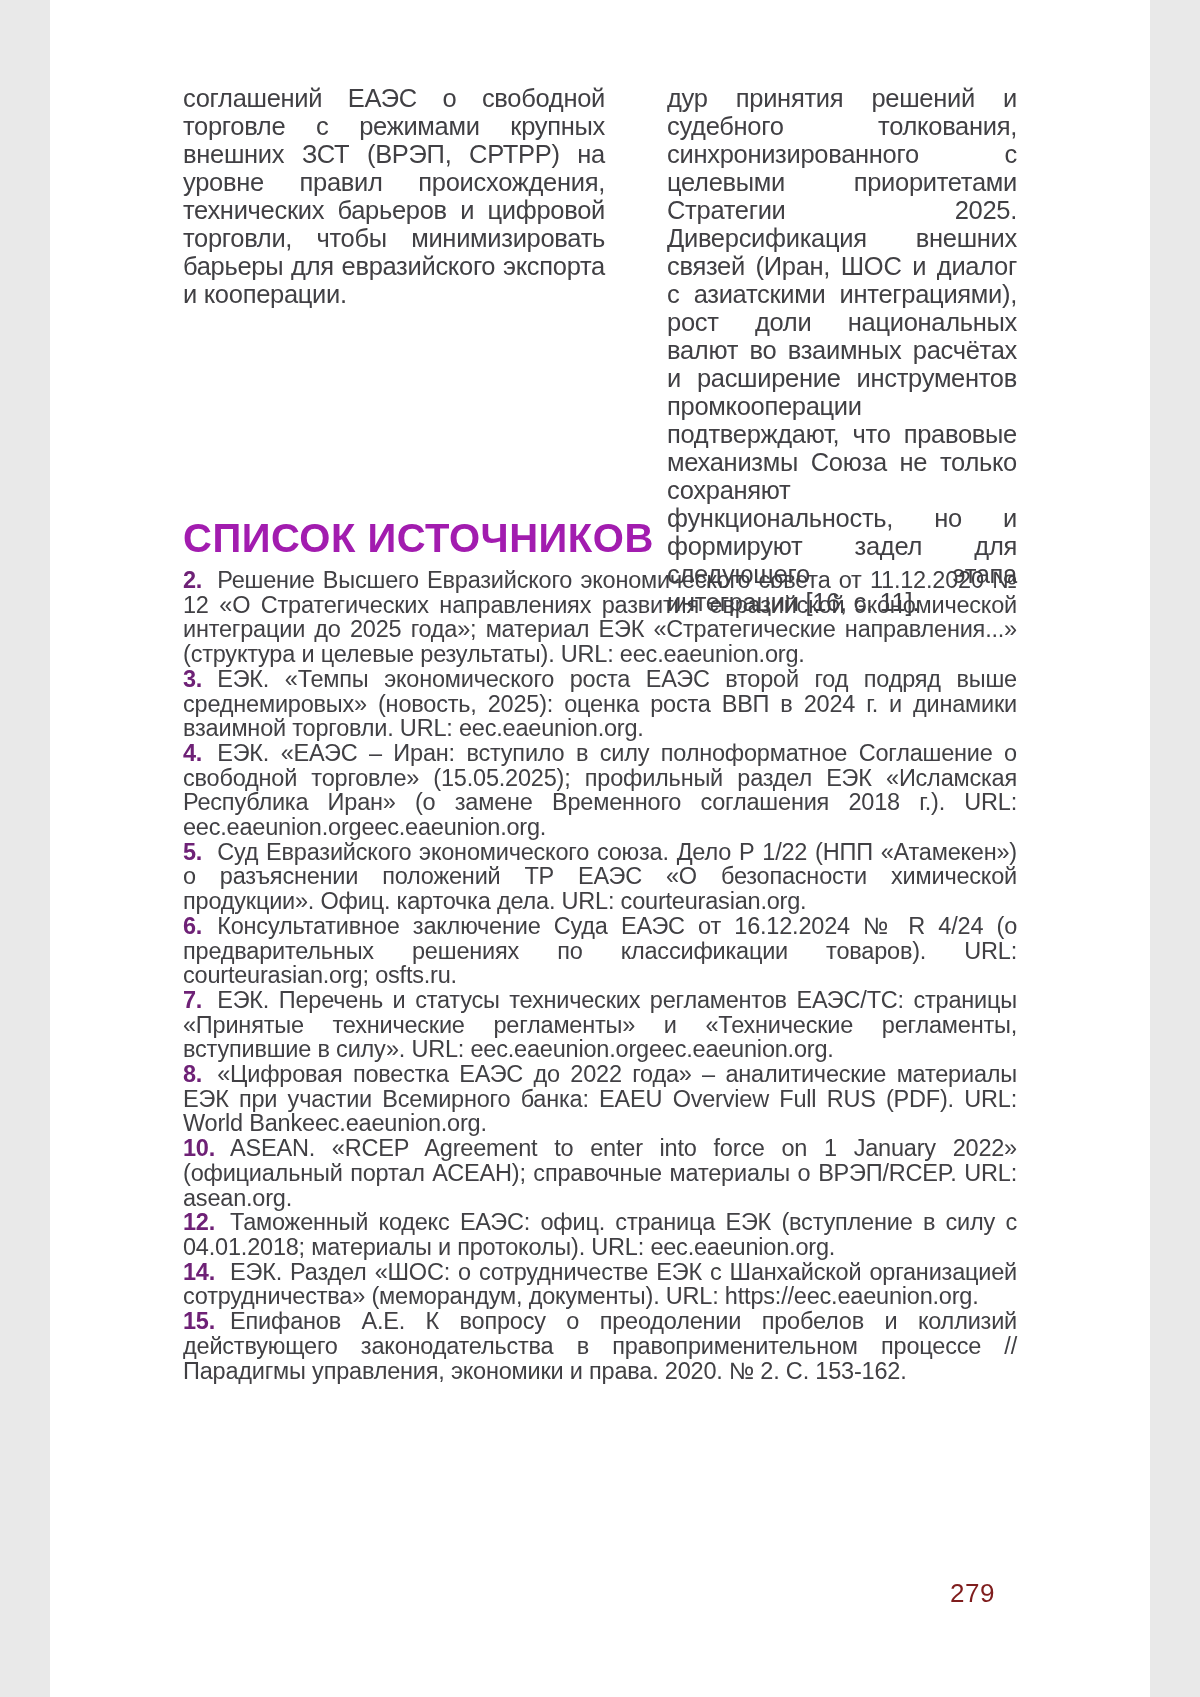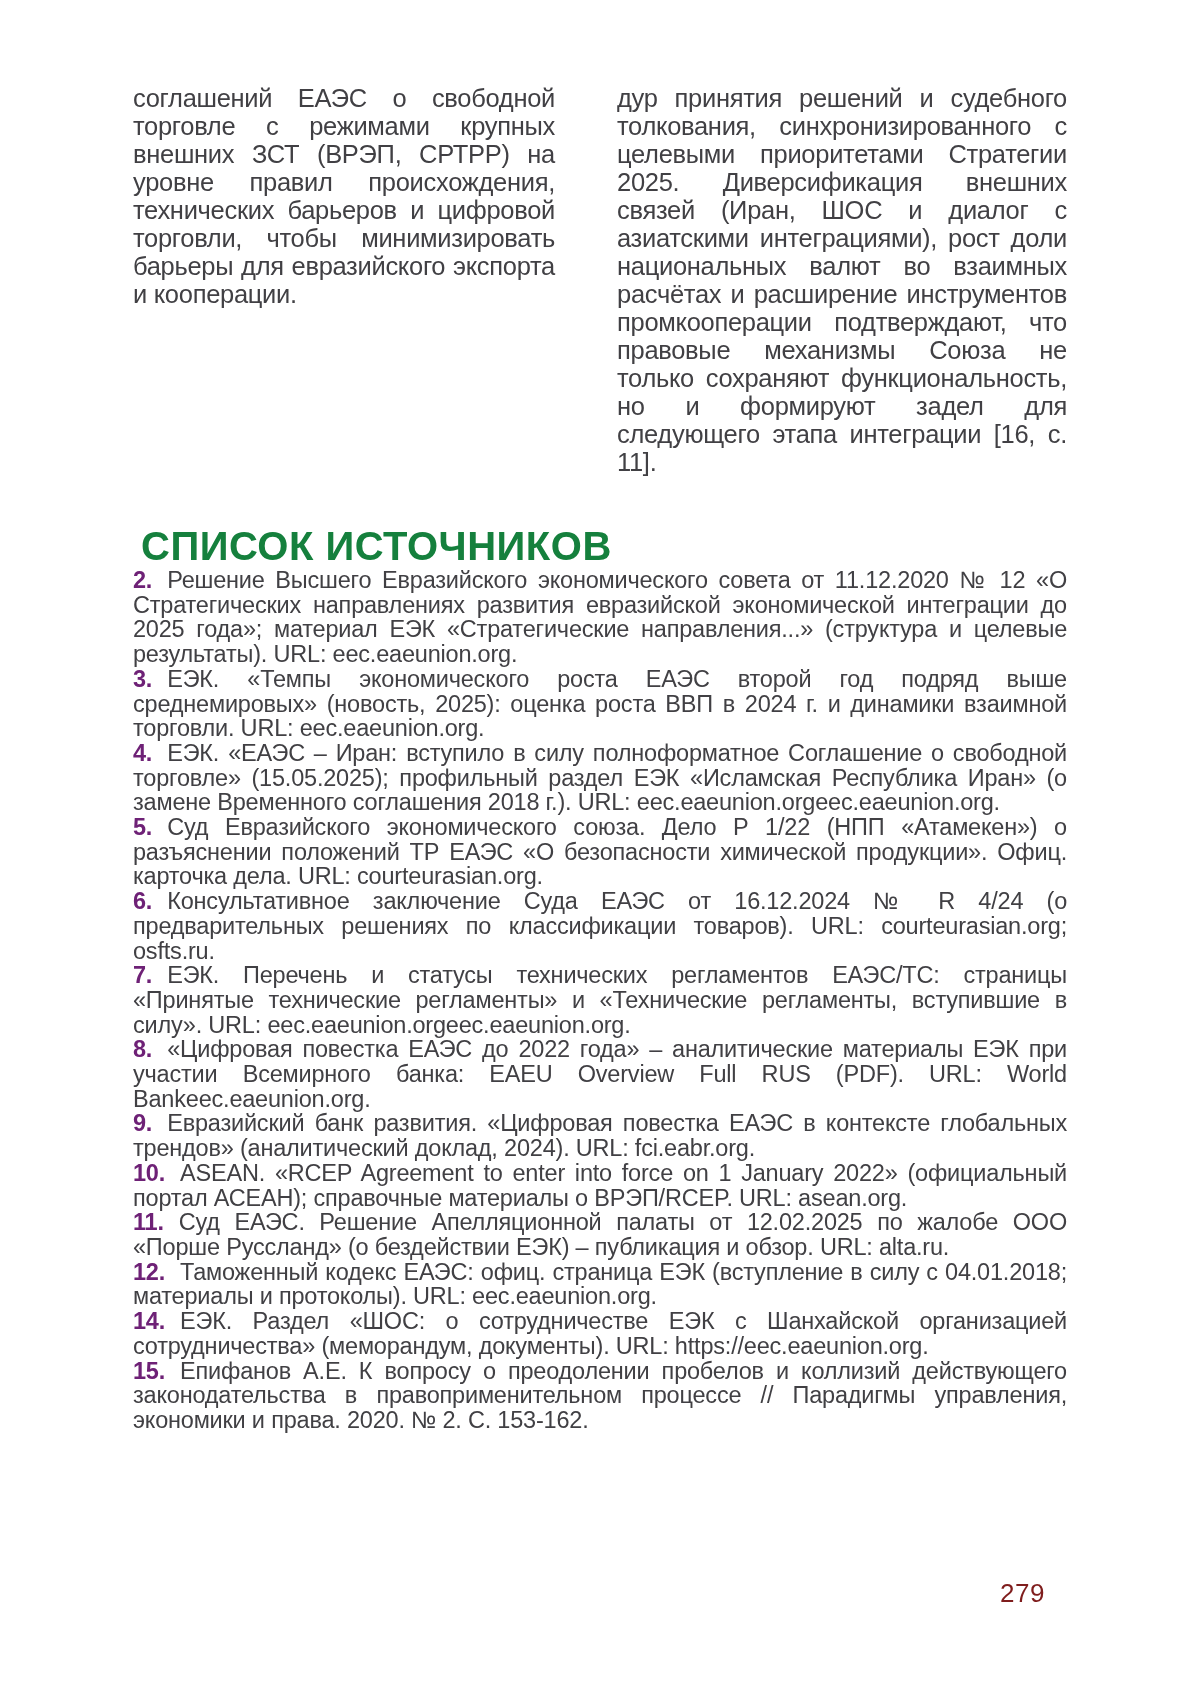--- a/index.html
+++ b/index.html
@@ -1,18 +1,18 @@
 <!DOCTYPE html>
 <html lang="ru"><head>
 <meta charset="utf-8">
 <style>
   html,body { margin:0; padding:0; background:#e9e9e9; }
   .page {
     position:relative;
-    width:1200px; height:1697px;
+    width:1100px; height:1697px;
     margin:0 auto;
     background:#ffffff;
     font-family:"Liberation Sans", sans-serif;
     color:#414044;
     box-sizing:border-box;
     overflow:hidden;
   }
   .intro {
     position:absolute;
     top:84px; left:133px; right:133px;
@@ -26,26 +26,26 @@
     font-size:25.5px;
     line-height:28px;
     text-align:justify;
     letter-spacing:-0.3px;
     color:#414044;
   }
   .body-par.indent { text-indent:38px; }
   .sources-heading {
     position:absolute;
     top:516px; left:133px;
-    margin:8px;
+    margin:0;
     font-size:40px;
     line-height:44px;
     font-weight:800;
     letter-spacing:0.5px;
-    color:#15803d;
+    color:#a21caf;
   }
   .refs {
     position:absolute;
     top:568px; left:133px; right:133px;
   }
   .ref {
     margin:0;
     font-size:23.5px;
     line-height:24.7px;
     text-align:justify;
@@ -83,23 +83,21 @@
   <h1 class="sources-heading">СПИСОК ИСТОЧНИКОВ</h1>
 
   <div class="refs">
     <p class="ref"><b class="num">2.</b><span>Решение Высшего Евразийского экономического совета от 11.12.2020 № 12 «О Стратегических направлениях развития евразийской экономической интеграции до 2025 года»; материал ЕЭК «Стратегические направления...» (структура и целевые результаты). URL: eec.eaeunion.org.</span></p>
     <p class="ref"><b class="num">3.</b><span>ЕЭК. «Темпы экономического роста ЕАЭС второй год подряд выше среднемировых» (новость, 2025): оценка роста ВВП в 2024 г. и динамики взаимной торговли. URL: eec.eaeunion.org.</span></p>
     <p class="ref"><b class="num">4.</b><span>ЕЭК. «ЕАЭС – Иран: вступило в силу полноформатное Соглашение о свободной торговле» (15.05.2025); профильный раздел ЕЭК «Исламская Республика Иран» (о замене Временного соглашения 2018 г.). URL: eec.eaeunion.orgeec.eaeunion.org.</span></p>
     <p class="ref"><b class="num">5.</b><span>Суд Евразийского экономического союза. Дело Р 1/22 (НПП «Атамекен») о разъяснении положений ТР ЕАЭС «О безопасности химической продукции». Офиц. карточка дела. URL: courteurasian.org.</span></p>
     <p class="ref"><b class="num">6.</b><span>Консультативное заключение Суда ЕАЭС от 16.12.2024 № R 4/24 (о предварительных решениях по классификации товаров). URL: courteurasian.org; osfts.ru.</span></p>
     <p class="ref"><b class="num">7.</b><span>ЕЭК. Перечень и статусы технических регламентов ЕАЭС/ТС: страницы «Принятые технические регламенты» и «Технические регламенты, вступившие в силу». URL: eec.eaeunion.orgeec.eaeunion.org.</span></p>
     <p class="ref"><b class="num">8.</b><span>«Цифровая повестка ЕАЭС до 2022 года» – аналитические материалы ЕЭК при участии Всемирного банка: EAEU Overview Full RUS (PDF). URL: World Bankeec.eaeunion.org.</span></p>
-    <p class="ref"><b class="num">9.</b><span>Евразийский банк развития. «Цифровая повестка ЕАЭС в контексте глобальных трендов» (аналитический доклад, 2024). URL: fci.eabr.org.</span></p>
     <p class="ref"><b class="num">10.</b><span>ASEAN. «RCEP Agreement to enter into force on 1 January 2022» (официальный портал АСЕАН); справочные материалы о ВРЭП/RCEP. URL: asean.org.</span></p>
-    <p class="ref"><b class="num">11.</b><span>Суд ЕАЭС. Решение Апелляционной палаты от 12.02.2025 по жалобе ООО «Порше Руссланд» (о бездействии ЕЭК) – публикация и обзор. URL: alta.ru.</span></p>
     <p class="ref"><b class="num">12.</b><span>Таможенный кодекс ЕАЭС: офиц. страница ЕЭК (вступление в силу с 04.01.2018; материалы и протоколы). URL: eec.eaeunion.org.</span></p>
     <p class="ref"><b class="num">14.</b><span>ЕЭК. Раздел «ШОС: о сотрудничестве ЕЭК с Шанхайской организацией сотрудничества» (меморандум, документы). URL: https://eec.eaeunion.org.</span></p>
     <p class="ref"><b class="num">15.</b><span>Епифанов А.Е. К вопросу о преодолении пробелов и коллизий действующего законодательства в правоприменительном процессе // Парадигмы управления, экономики и права. 2020. № 2. С. 153-162.</span></p>
   </div>
 
   <div class="page-number">279</div>
 
 </div>
 
 </body></html>

